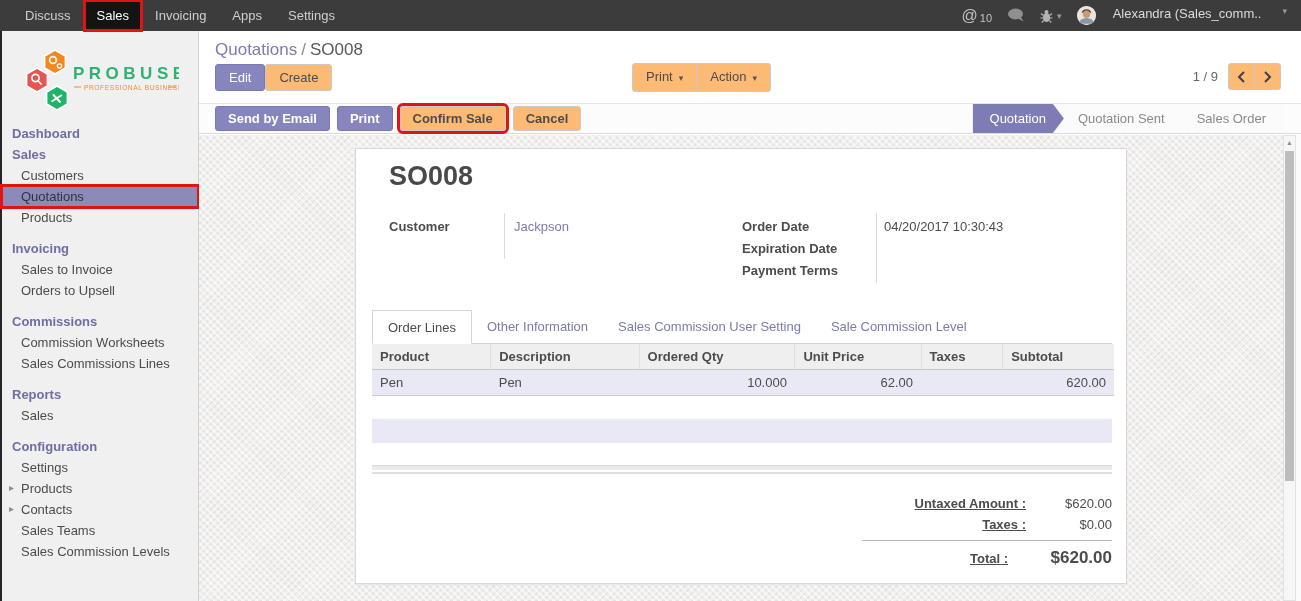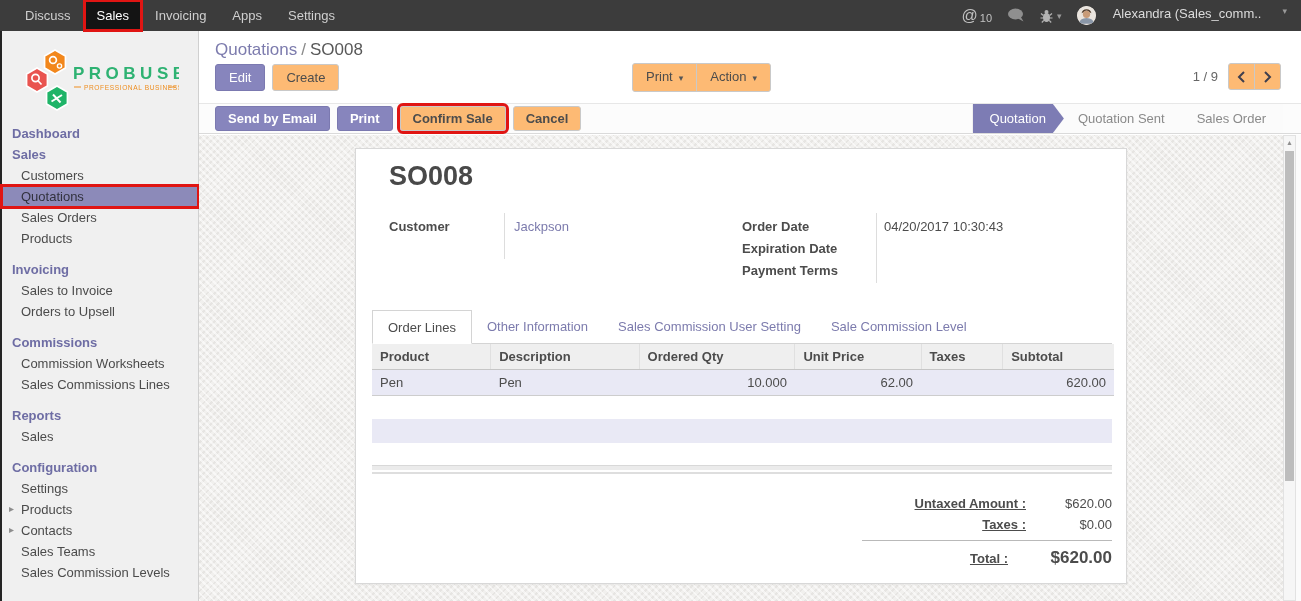--- a/index.html
+++ b/index.html
@@ -58,21 +58,21 @@
   .bc-link { color:#7c7bad; cursor:pointer; }
   .bc-sep { color:#8a8a8a; padding:0 4px; }
   .bc-cur { color:#585858; }
 
   .btn {
     font-family:inherit; font-size:13px; border-radius:3px;
     border:1px solid #c9c9c9; background:#fdba74; color:#4c4c4c;
     padding:5px 13px; cursor:pointer; line-height:15px;
   }
   .btn-primary { background:#8785bd; border-color:#7b79b0; color:#fff; }
-  .cp-left { position:absolute; left:16px; top:33px; display:flex; gap:7px; }
+  .cp-left { position:absolute; left:16px; top:33px; display:flex; }
   .cp-center { position:absolute; left:433px; top:32px; display:flex; }
   .cp-center .btn:first-child { border-radius:3px 0 0 3px; }
   .cp-center .btn:last-child { border-radius:0 3px 3px 0; margin-left:-1px; }
   .dd-caret { font-size:9px; color:#555; margin-left:6px; }
   .cp-right { position:absolute; right:20px; top:32px; display:flex; align-items:center; gap:10px; }
   .pager-text { color:#666; }
   .pager-btns { display:flex; }
   .pager-btn { width:27px; height:27px; display:flex; align-items:center; justify-content:center; padding:0; }
   .pager-btn:first-child { border-radius:3px 0 0 3px; }
   .pager-btn:last-child { border-radius:0 3px 3px 0; margin-left:-1px; }
@@ -224,21 +224,20 @@
       <line x1="53" y1="39" x2="60" y2="39" stroke="#ee8d1e" stroke-width="1"></line>
       <text x="63" y="42" font-family="Liberation Sans, sans-serif" font-size="6.6" letter-spacing="0.6" fill="#ee8d1e">PROFESSIONAL BUSINESS</text>
       <line x1="148" y1="39" x2="155" y2="39" stroke="#ee8d1e" stroke-width="1"></line>
     </svg>
   </div>
   <div class="menu">
     <div class="m-root">Dashboard</div>
     <div class="m-root">Sales</div>
     <div class="m-item">Customers</div>
     <div class="m-item active">Quotations</div>
-    <div class="m-item">Sales Orders</div>
     <div class="m-item">Products</div>
     <div class="m-section">Invoicing</div>
     <div class="m-item">Sales to Invoice</div>
     <div class="m-item">Orders to Upsell</div>
     <div class="m-section">Commissions</div>
     <div class="m-item">Commission Worksheets</div>
     <div class="m-item">Sales Commissions Lines</div>
     <div class="m-section">Reports</div>
     <div class="m-item">Sales</div>
     <div class="m-section">Configuration</div>

